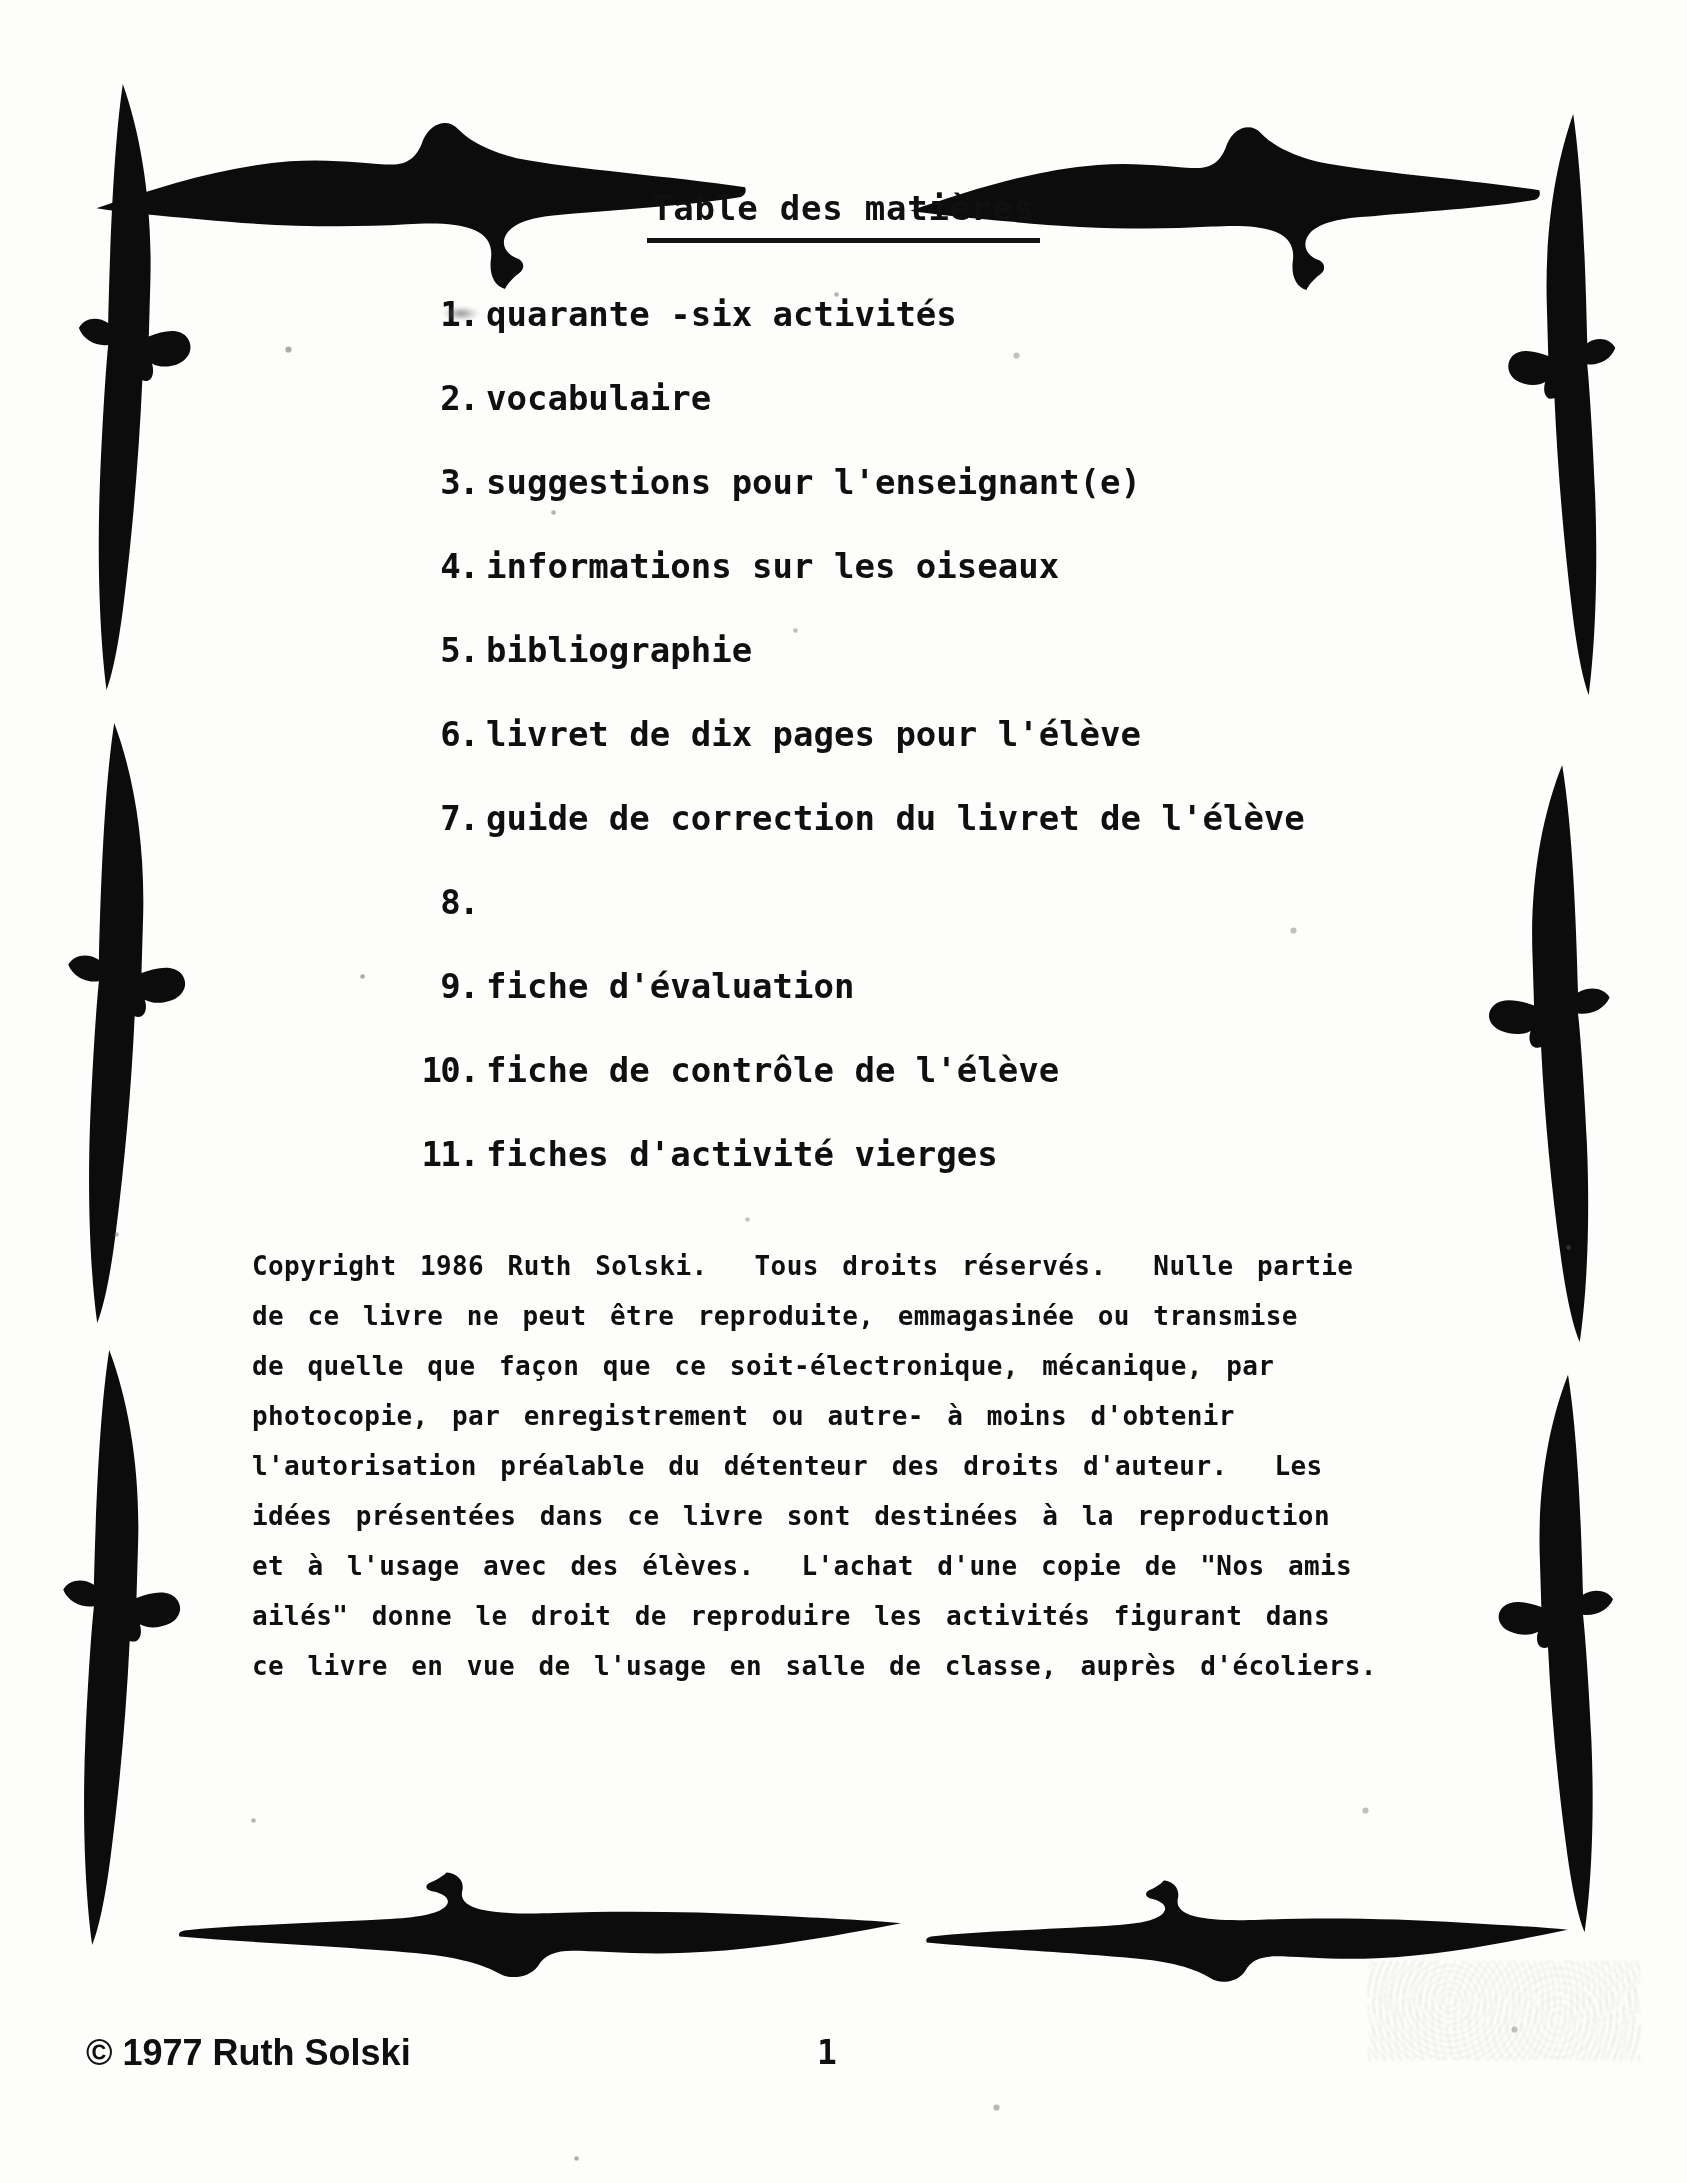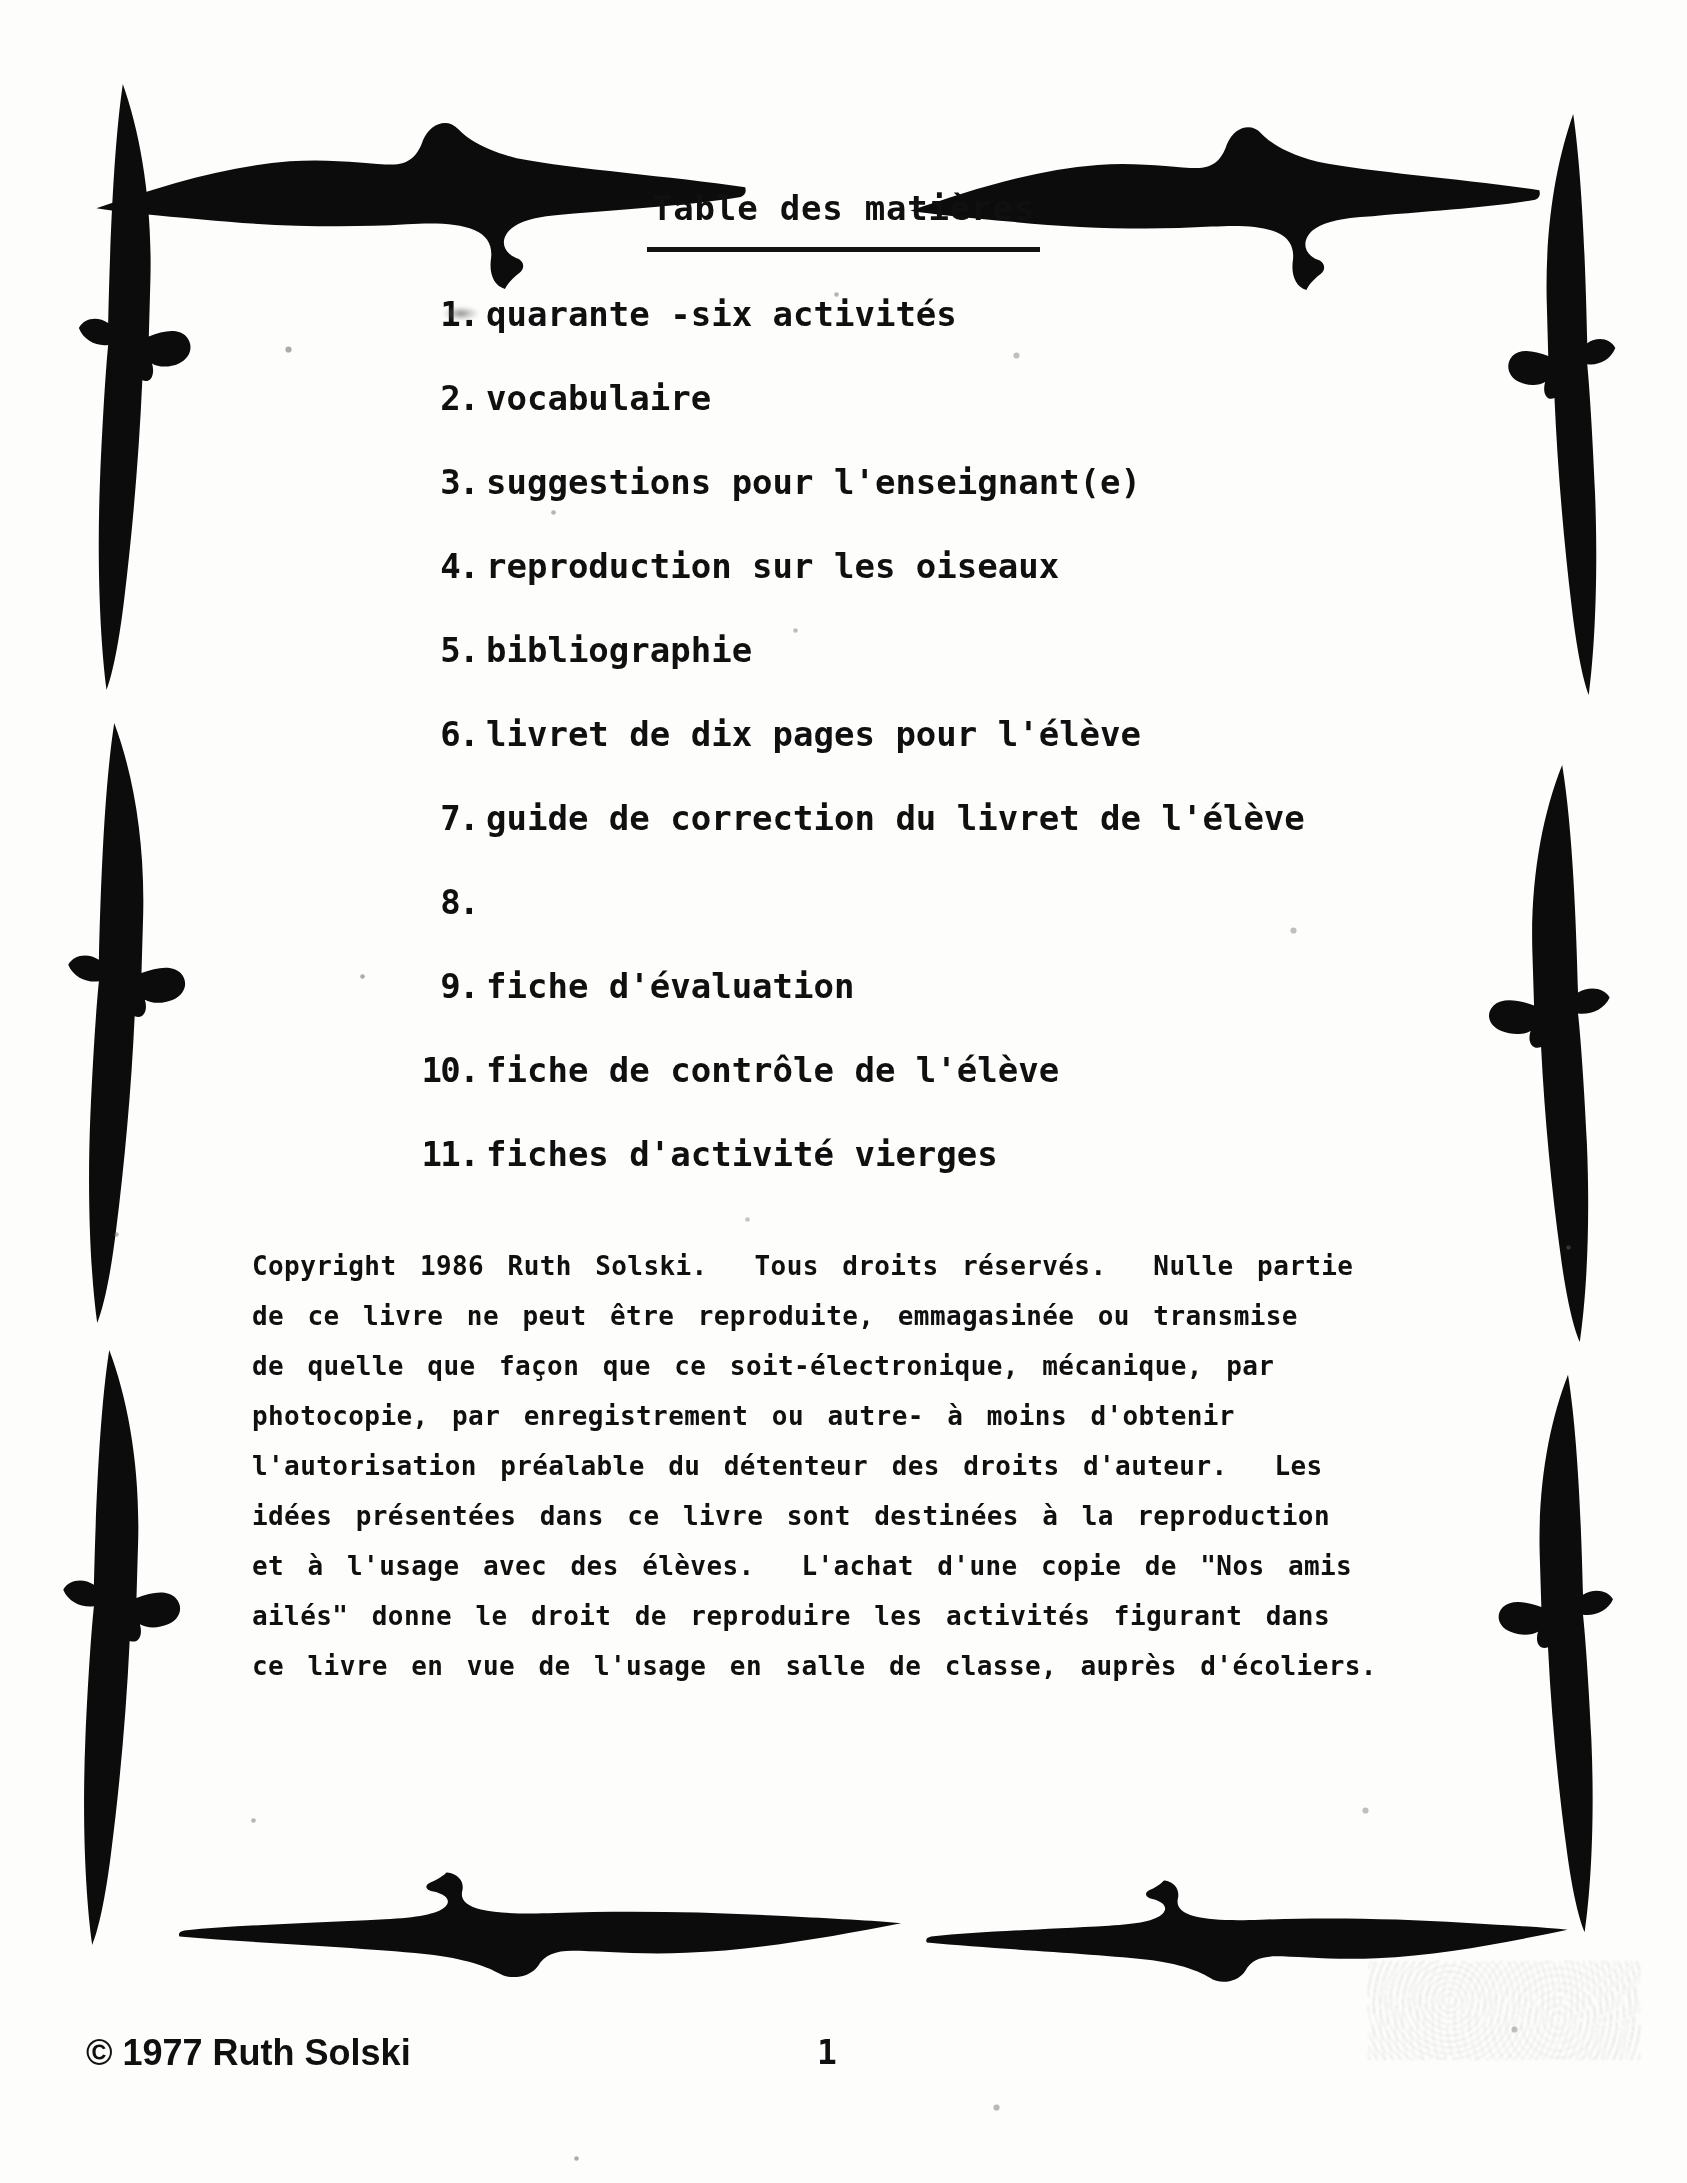--- a/index.html
+++ b/index.html
@@ -18,21 +18,21 @@
     left: 0; right: 0;
     top: 188px;
     text-align: center;
   }
   .title-text {
     display: inline-block;
     font-size: 34px;
     font-weight: 700;
     letter-spacing: 0.8px;
     border-bottom: 5.8px solid #131313;
-    padding: 0 5px 19px 5px;
+    padding: 0 5px 10px 5px;
   }
   
   .toc {
     position: absolute;
     left: 414px;
     top: 294px;
   }
   .toc-row {
     display: flex;
     align-items: baseline;
@@ -200,21 +200,21 @@
     <div class="toc-row">
       <span class="toc-num">2.</span>
       <span class="toc-label">vocabulaire</span>
     </div>
     <div class="toc-row">
       <span class="toc-num">3.</span>
       <span class="toc-label">suggestions pour l'enseignant(e)</span>
     </div>
     <div class="toc-row">
       <span class="toc-num">4.</span>
-      <span class="toc-label">reproduction sur les oiseaux</span>
+      <span class="toc-label">informations sur les oiseaux</span>
     </div>
     <div class="toc-row">
       <span class="toc-num">5.</span>
       <span class="toc-label">bibliographie</span>
     </div>
     <div class="toc-row">
       <span class="toc-num">6.</span>
       <span class="toc-label">livret de dix pages pour l'élève</span>
     </div>
     <div class="toc-row">

